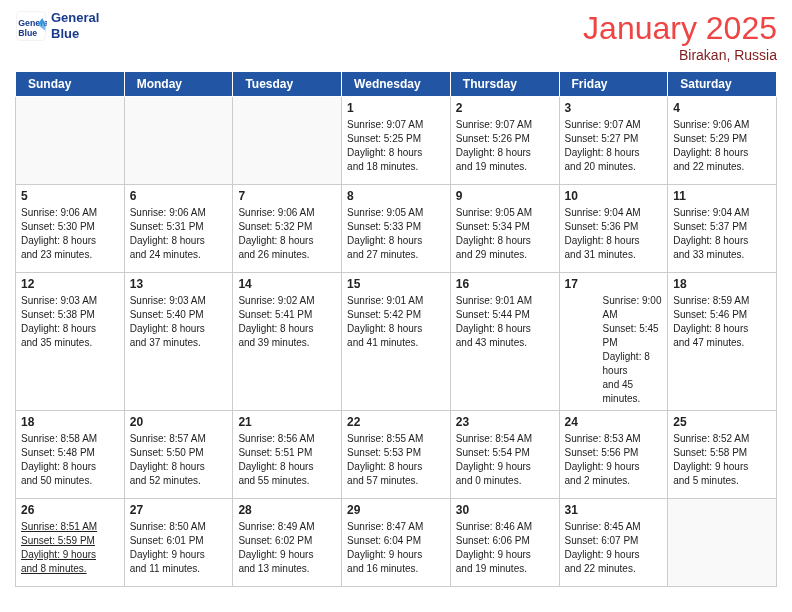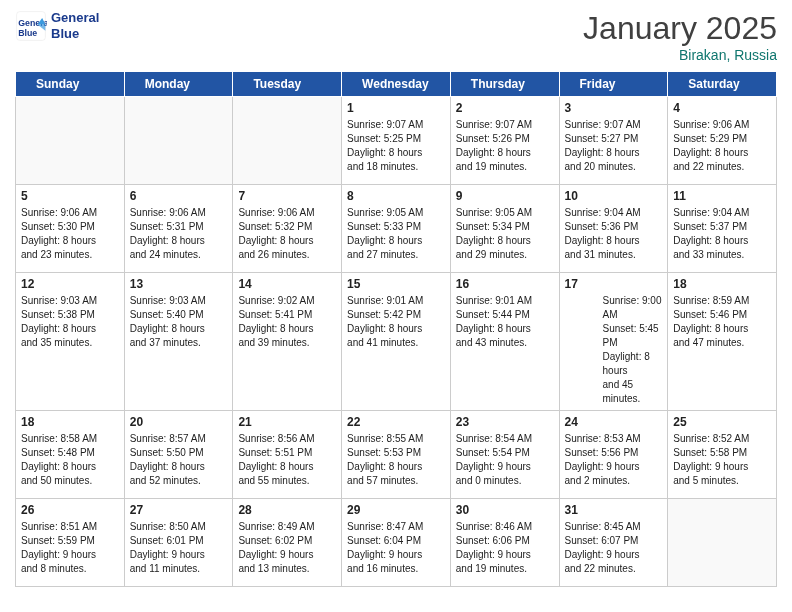--- a/index.html
+++ b/index.html
@@ -27,38 +27,38 @@
     .logo-icon {
       width: 32px;
       height: 32px;
       margin-right: 4px;
     }
     .title-block {
       text-align: right;
     }
     .month-title {
       font-size: 32px;
-      color: #404040;
+      color: #ef4444;
       font-weight: 300;
     }
     .location {
       font-size: 14px;
-      color: #0f766e;
+      color: #7f1d1d;
     }
     .calendar {
       width: 100%;
       border-collapse: collapse;
       table-layout: fixed;
     }
     .calendar th {
       background: #2255a4;
       color: #fff;
       font-size: 12px;
       font-weight: bold;
-      padding: 5px 20px;
+      padding: 5px 12px;
       text-align: left;
       border: 1px solid #fff;
     }
     .calendar td {
       border: 1px solid #ccc;
       vertical-align: top;
       padding: 4px 5px;
       font-size: 10px;
       color: #222;
       height: 88px;
@@ -296,21 +296,21 @@
             <div class="day-num">25</div>
             <div class="day-info" style="white-space: pre-line;">Sunrise: 8:52 AM
 Sunset: 5:58 PM
 Daylight: 9 hours
 and 5 minutes.</div>
           </td>
         </tr>
         <tr>
           <td>
             <div class="day-num">26</div>
-            <div class="day-info" style="white-space: pre-line;">Sunrise: 8:51 AM
+            <div class="day-info" style="white-space: pre-line; text-decoration: underline;">Sunrise: 8:51 AM
 Sunset: 5:59 PM
 Daylight: 9 hours
 and 8 minutes.</div>
           </td>
           <td>
             <div class="day-num">27</div>
             <div class="day-info" style="white-space: pre-line;">Sunrise: 8:50 AM
 Sunset: 6:01 PM
 Daylight: 9 hours
 and 11 minutes.</div>

